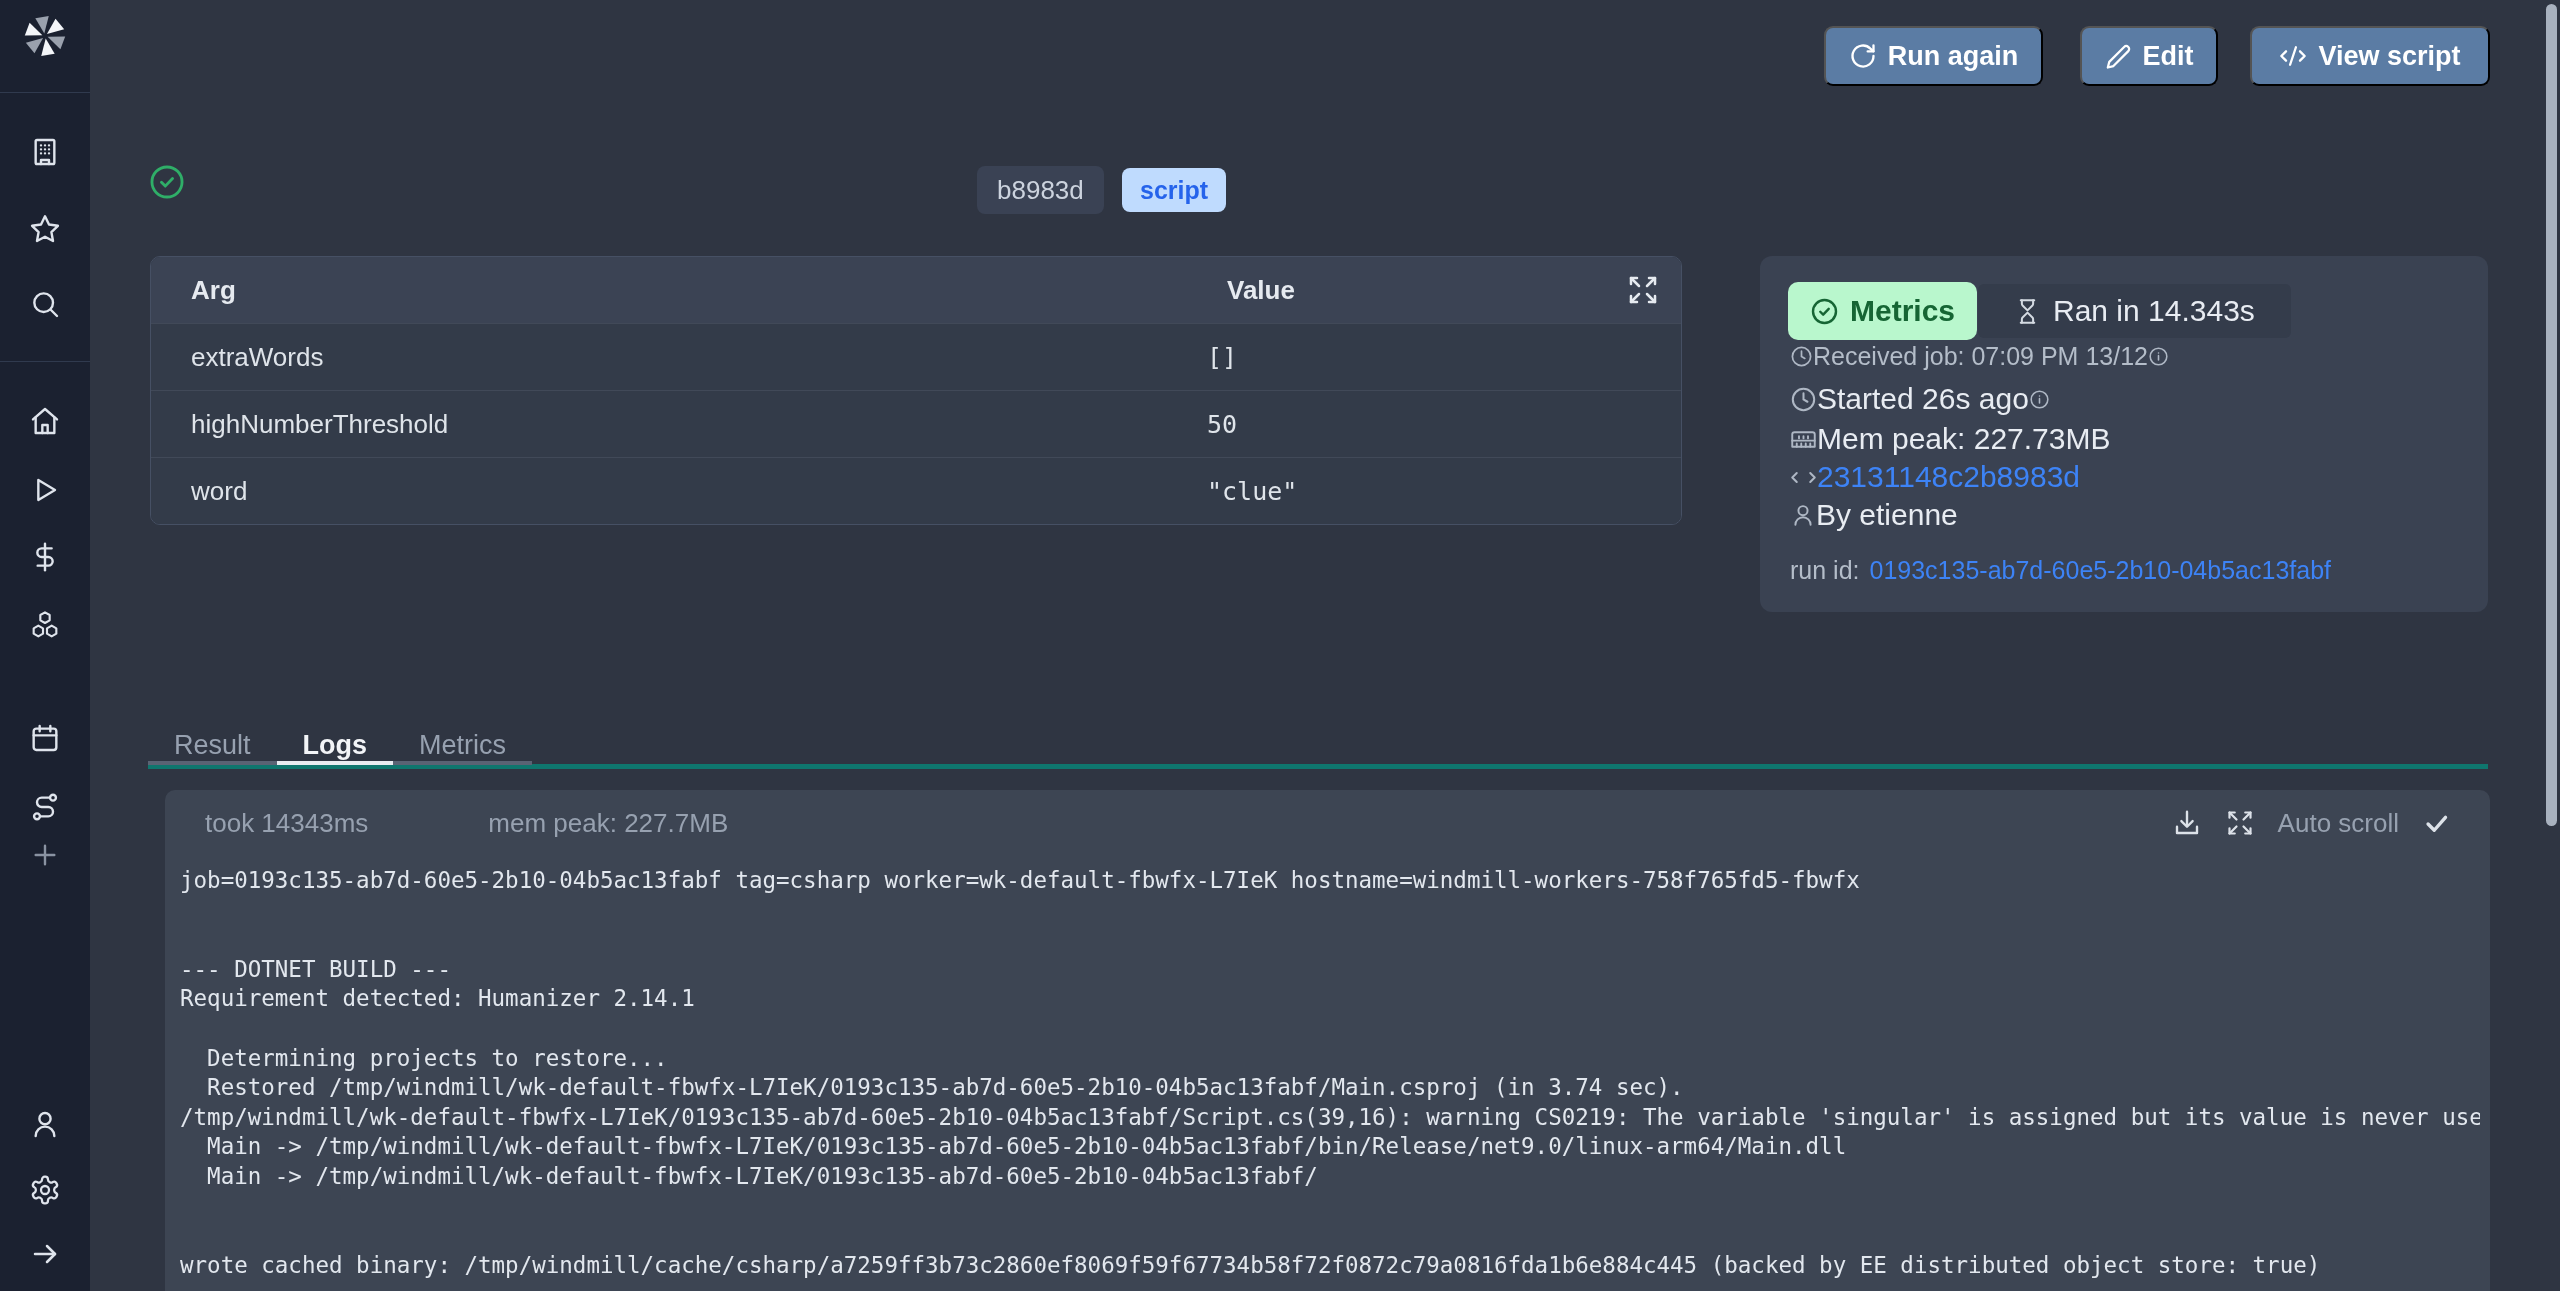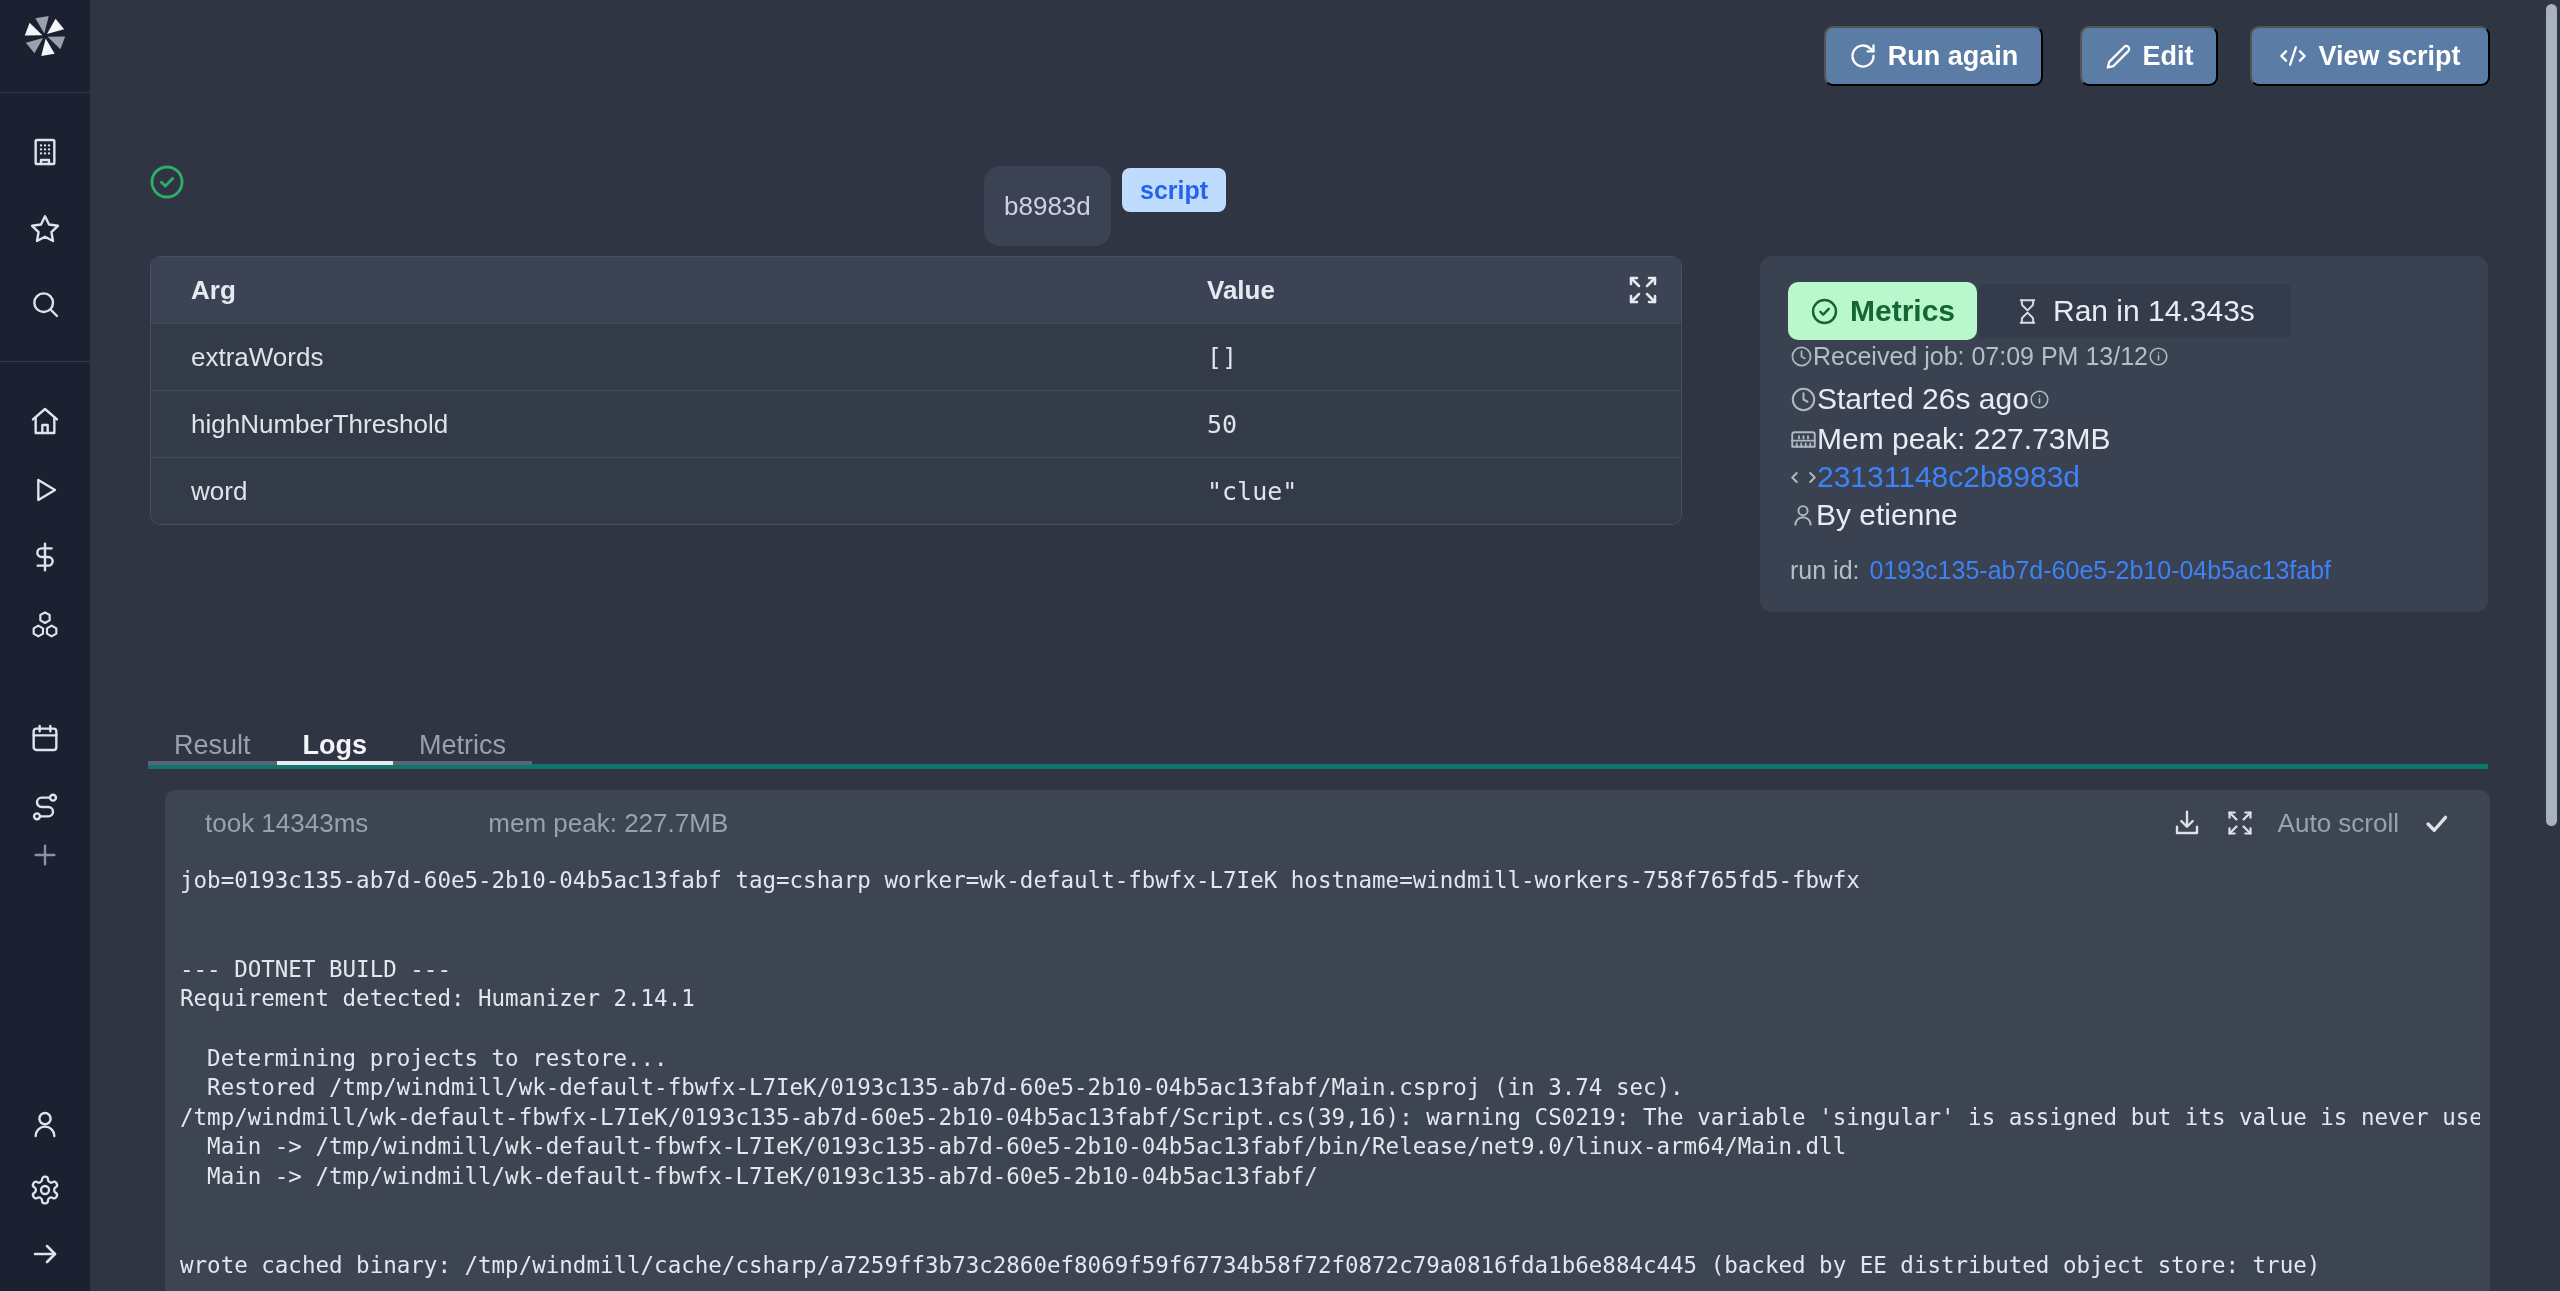--- a/index.html
+++ b/index.html
@@ -13,29 +13,29 @@
   .sb-icon svg{display:block;width:32px;height:32px;}
   .sb-icon.dim{color:#8a93a2;}
   
   .btn{position:absolute;top:26px;height:60px;background:#5b7ca4;border-radius:9px;
        display:flex;align-items:center;justify-content:center;gap:11px;color:#fff;
        font-size:27px;font-weight:700;box-sizing:border-box;}
   .btn svg{width:30px;height:30px;}
   
   .title-check{position:absolute;left:148px;top:163px;width:38px;height:38px;color:#2fae68;}
   .page-title{position:absolute;left:224px;top:151px;font-size:45px;font-weight:800;color:#f0f2f6;letter-spacing:-0.5px;}
-  .badge-hash{position:absolute;left:977px;top:166px;height:48px;line-height:48px;padding:16px 20px;
-              background:#3a4254;border-radius:16px;color:#ccd3de;font-size:26px;margin-left:7px;}
+  .badge-hash{position:absolute;left:977px;top:166px;height:48px;line-height:48px;padding:0 20px;
+              background:#3a4254;border-radius:8px;color:#ccd3de;font-size:26px;}
   .badge-type{position:absolute;left:1122px;top:168px;height:44px;line-height:44px;padding:0 18px;
               background:#bfdbfe;border-radius:8px;color:#2563eb;font-size:25px;font-weight:700;}
   
   .args{position:absolute;left:150px;top:256px;width:1532px;border:1px solid #465064;
         border-radius:10px;overflow:hidden;box-sizing:border-box;}
   .args-head{position:relative;height:66px;background:#3b4354;display:flex;align-items:center;
-             font-size:26px;font-weight:700;color:#e6eaf0;}
+             font-size:26px;font-weight:700;color:#e6eaf0;gap:20px;}
   .args-head .c1{padding-left:40px;width:1056px;box-sizing:border-box;}
   .expand-ic{position:absolute;right:22px;top:17px;width:32px;height:32px;color:#e6eaf0;}
   .args-row{height:66px;background:#333b49;border-top:1px solid #414958;display:flex;align-items:center;font-size:26px;color:#dfe4ea;}
   .args-row .c1{padding-left:40px;width:1056px;box-sizing:border-box;}
   .args-row .c2{font-family:"DejaVu Sans Mono",monospace;font-size:25px;}
   
   .status{position:absolute;left:1760px;top:256px;width:728px;height:356px;background:#3a4252;border-radius:12px;}
   .badge-success{position:absolute;left:28px;top:26px;height:58px;padding:0 22px;background:#b9f7cd;
                  border-radius:10px;display:flex;align-items:center;gap:11px;color:#166534;font-size:30px;font-weight:700;}
   .badge-success svg{width:29px;height:29px;}

